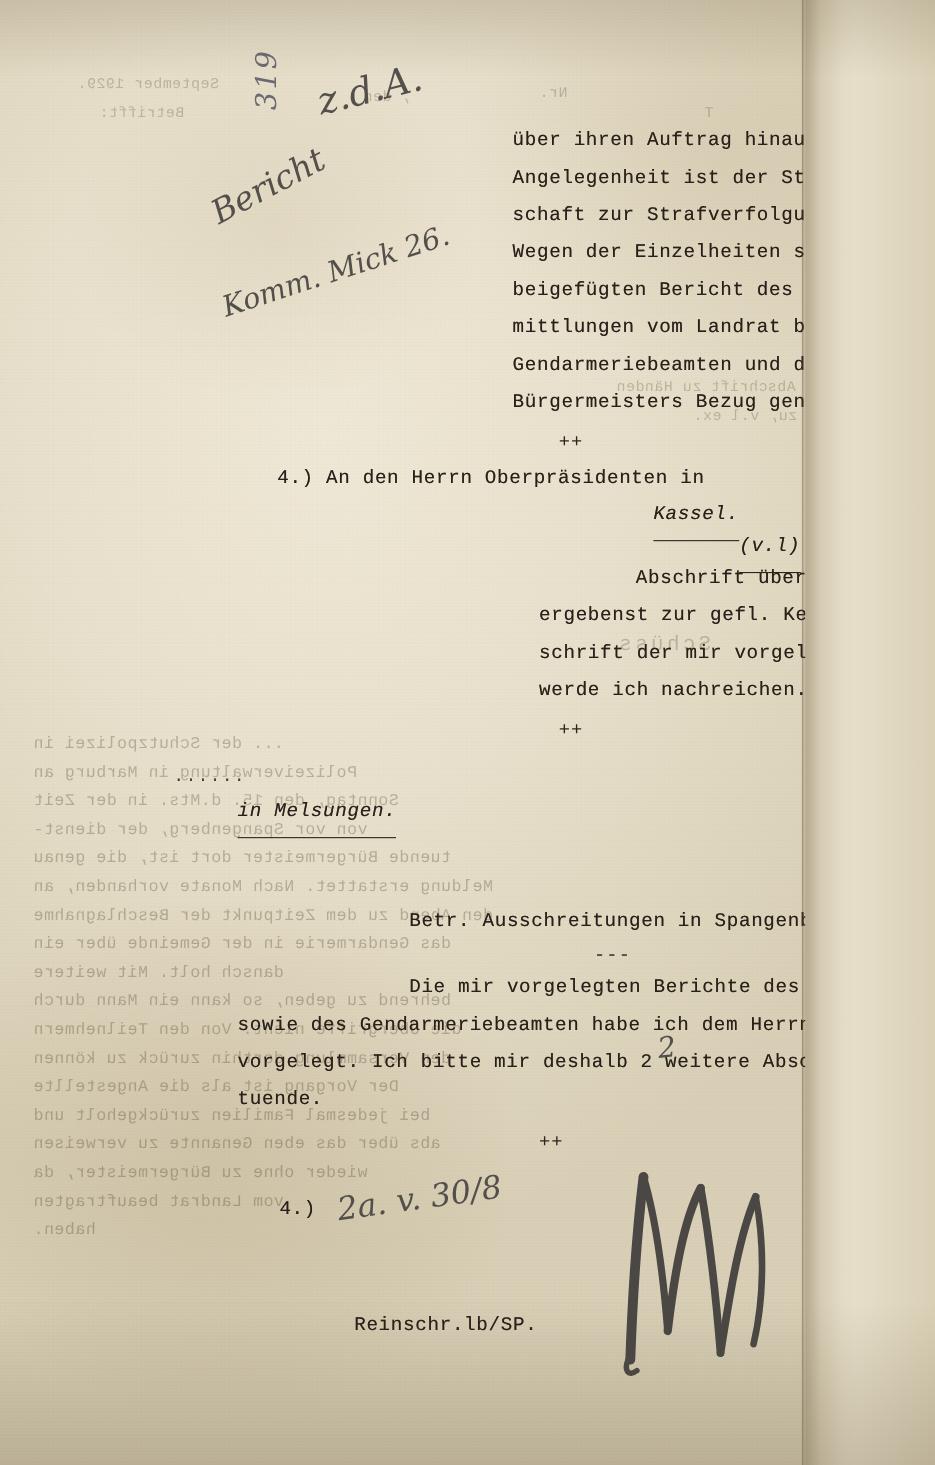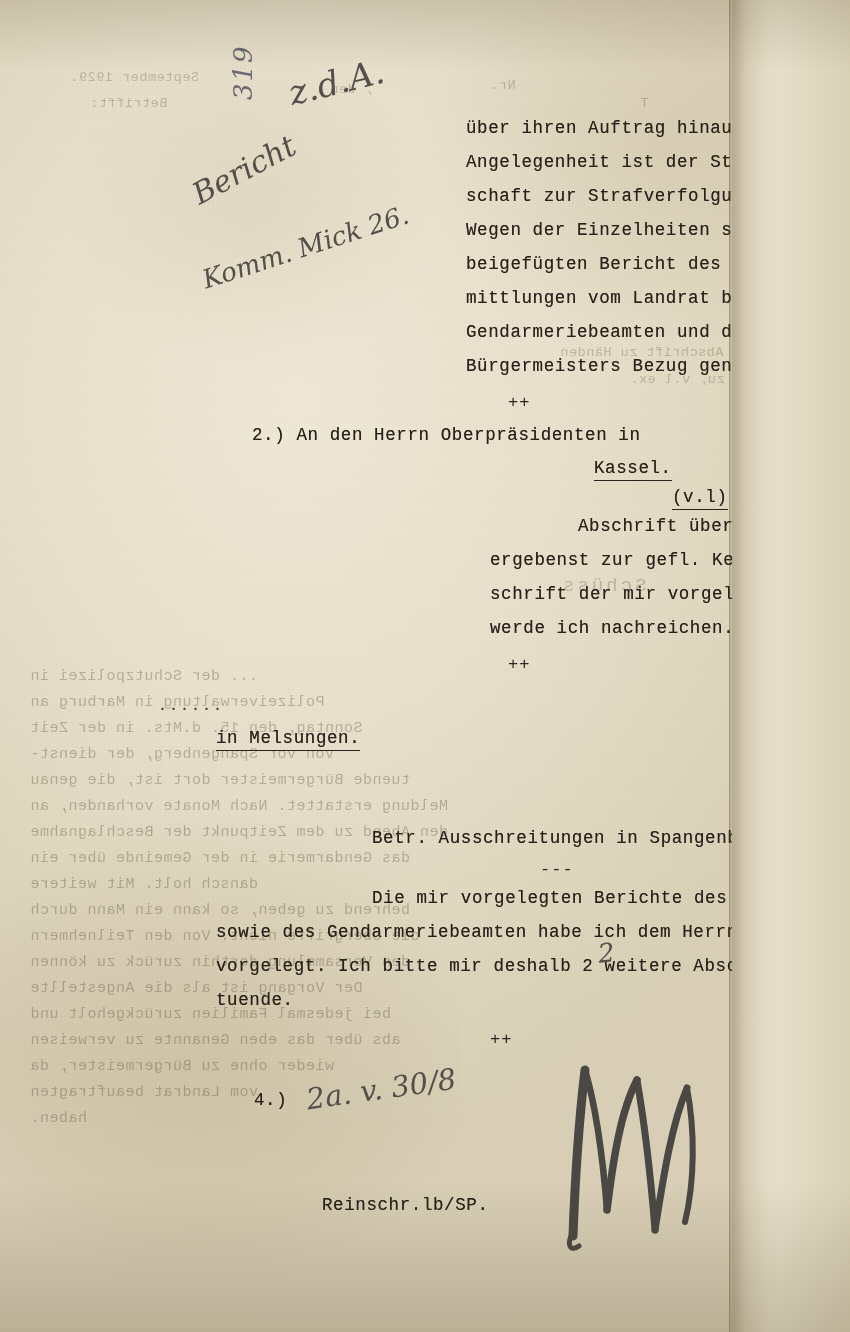--- a/index.html
+++ b/index.html
@@ -92,21 +92,21 @@
   .typed {
     position: absolute;
     white-space: pre;
     font-family: "Liberation Mono", "DejaVu Sans Mono", monospace;
     font-size: 17.5px;
     letter-spacing: .6px;
     color: #282019;
     text-shadow: 0 0 .6px rgba(40,32,25,.55);
   }
   .typed.faint { color: #3a3229; opacity: .92; }
-  .typed u { text-decoration: none; border-bottom: 1.6px solid #2b241c; padding-bottom: 2px; }
+  .typed u { text-decoration: none; border-bottom: 1.6px solid #2b241c; padding-bottom: 13px; font-style: italic; }
   .plus {
     position: absolute;
     font-family: "Liberation Mono", "DejaVu Sans Mono", monospace;
     font-size: 17px;
     color: #2c251d;
     letter-spacing: 1px;
   }
   .dashes {
     position: absolute;
     font-family: "Liberation Mono", "DejaVu Sans Mono", monospace;
@@ -190,21 +190,21 @@
   <div class="typed" style="left:466px; top:186px;">schaft zur Strafverfolgung angeze</div>
   <div class="typed" style="left:466px; top:220px;">Wegen der Einzelheiten sei auf de</div>
   <div class="typed" style="left:466px; top:254px;">beigefügten Bericht des mit den E</div>
   <div class="typed" style="left:466px; top:288px;">mittlungen vom Landrat beauftragt</div>
   <div class="typed" style="left:466px; top:322px;">Gendarmeriebeamten und die Meldun</div>
   <div class="typed" style="left:466px; top:356px;">Bürgermeisters Bezug genommen.</div>
 
   <div class="plus" style="left:508px; top:393px;">++</div>
   <div class="plus" style="left:752px; top:393px;">++</div>
 
-  <div class="typed" style="left:252px; top:425px;">2.) An den Herrn Oberpräsidenten in</div>
+  <div class="typed" style="left:252px; top:425px;">4.) An den Herrn Oberpräsidenten in</div>
   <div class="typed" style="left:594px; top:458px;"><u>Kassel.</u></div>
   <div class="typed" style="left:672px; top:487px;"><u>(v.l)</u></div>
 
   <div class="typed" style="left:578px; top:516px;">Abschrift übersende ich</div>
   <div class="typed" style="left:490px; top:550px;">ergebenst zur gefl. Kenntnis. Ab</div>
   <div class="typed" style="left:490px; top:584px;">schrift der mir vorgelegten Beri</div>
   <div class="typed" style="left:490px; top:618px;">werde ich nachreichen.</div>
 
   <div class="plus" style="left:508px; top:655px;">++</div>
   <div class="plus" style="left:800px; top:655px;">++</div>

